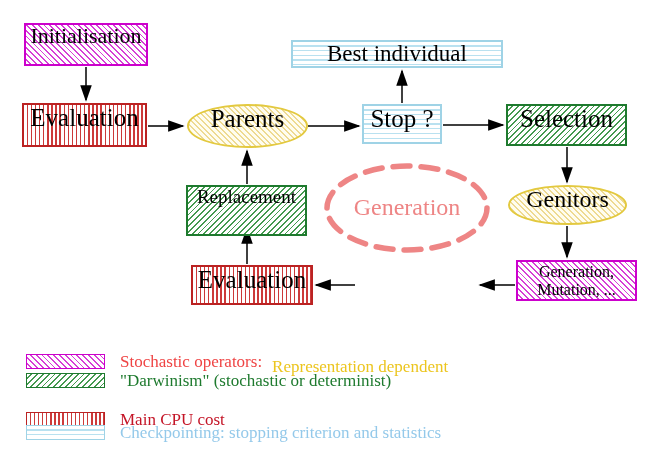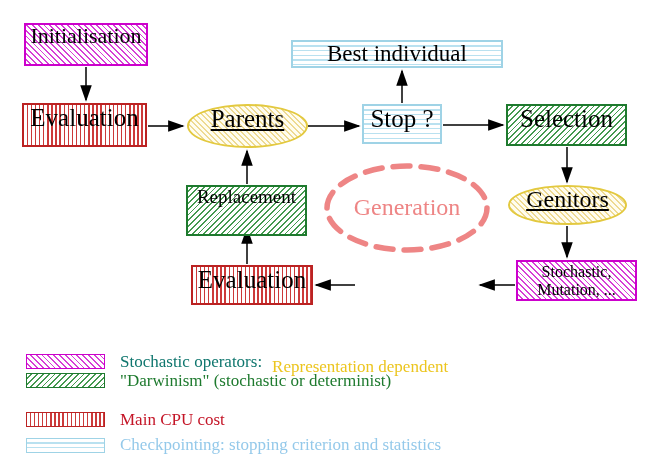--- a/index.html
+++ b/index.html
@@ -25,21 +25,20 @@
     border:2px solid #1e7a2e;
     background:repeating-linear-gradient(135deg,#ffffff 0 2.8px,#44994f 2.8px 4.1px);
   }
   .stripes-cyan{
     border:2px solid #9fd3e6;
     background:repeating-linear-gradient(180deg,#ffffff 0 3.3px,#b9e1f0 3.3px 4.7px);
   }
   .hatch-yellow{
     border:2px solid #e3c93f;border-radius:50%;
     background:repeating-linear-gradient(45deg,#fffdf0 0 2.6px,#eeda92 2.6px 4px);
-    text-decoration:underline;
   }
   
   #initialisation{left:24px;top:23px;width:124px;height:43px;font-size:22px;}
   #evaluation-top{left:22px;top:103px;width:125px;height:44px;font-size:25px;}
   #parents{left:187px;top:104px;width:121px;height:44px;font-size:25px;}
   #best-individual{left:291px;top:40px;width:212px;height:28px;font-size:23px;}
   #stop{left:362px;top:104px;width:80px;height:40px;font-size:25px;border-radius:0;}
   #selection{left:506px;top:104px;width:121px;height:42px;font-size:25px;}
   #genitors{left:508px;top:185px;width:119px;height:40px;font-size:24px;}
   #crossover{left:516px;top:260px;width:121px;height:41px;font-size:16px;flex-direction:column;gap:2px;}
@@ -56,22 +55,22 @@
   
   .legend-row{position:absolute;left:26px;display:flex;align-items:center;font-size:17px;line-height:1;}
   .legend-swatch{width:79px;height:15px;flex:0 0 auto;box-sizing:border-box;}
   .legend-swatch.hatch-magenta,.legend-swatch.hatch-green,
   .legend-swatch.stripes-red,.legend-swatch.stripes-cyan{border-width:1.5px;}
   .legend-text{margin-left:15px;white-space:nowrap;}
   .legend-text2{margin-left:10px;white-space:nowrap;}
   #legend-row-0{top:347px;}
   #legend-row-1{top:372px;}
   #legend-row-2{top:397px;margin-top:14px;}
-  #legend-row-3{top:436px;align-items:flex-end;}
-  .c-magenta{color:#0f766e;}
+  #legend-row-3{top:424px;}
+  .c-magenta{color:#ef4444;}
   .c-yellow{color:#ecc51e;margin-top:11px;}
   .c-green{color:#1e7a2e;}
   .c-red{color:#c41527;}
   .c-cyan{color:#94c9ea;}
 </style>
 </head>
 <body>
 
 <div id="stage">
 
@@ -117,21 +116,21 @@
 
   <div class="node hatch-green" id="selection">
     <span>Selection</span>
   </div>
 
   <div class="node hatch-yellow" id="genitors">
     <span>Genitors</span>
   </div>
 
   <div class="node hatch-magenta" id="crossover">
-    <div>Stochastic,</div>
+    <div>Generation,</div>
     <div>Mutation, ...</div>
   </div>
 
 
   <div class="node stripes-red" id="evaluation-bottom">
     <span>Evaluation</span>
   </div>
 
   <div class="node hatch-green" id="replacement">
     <span>Replacement</span>

